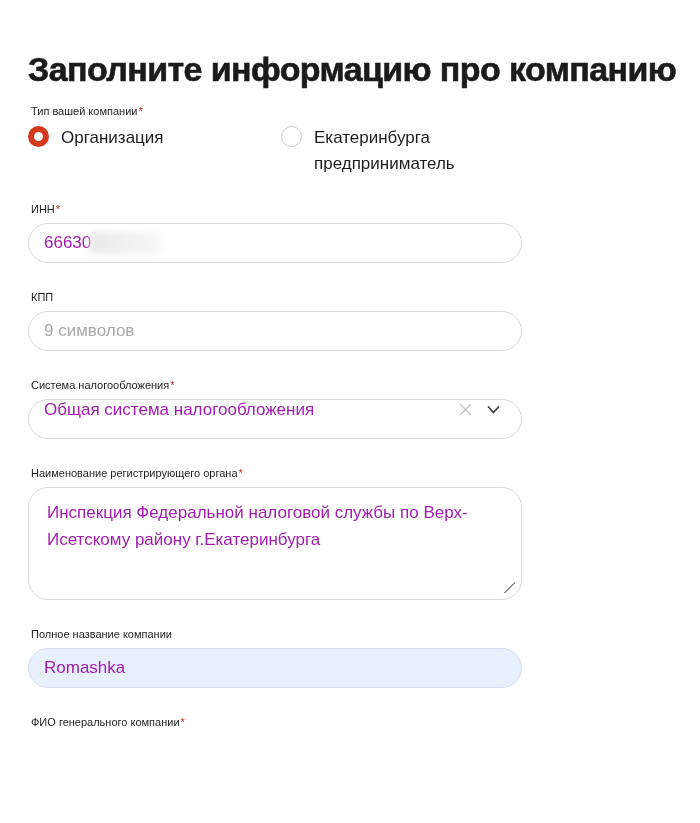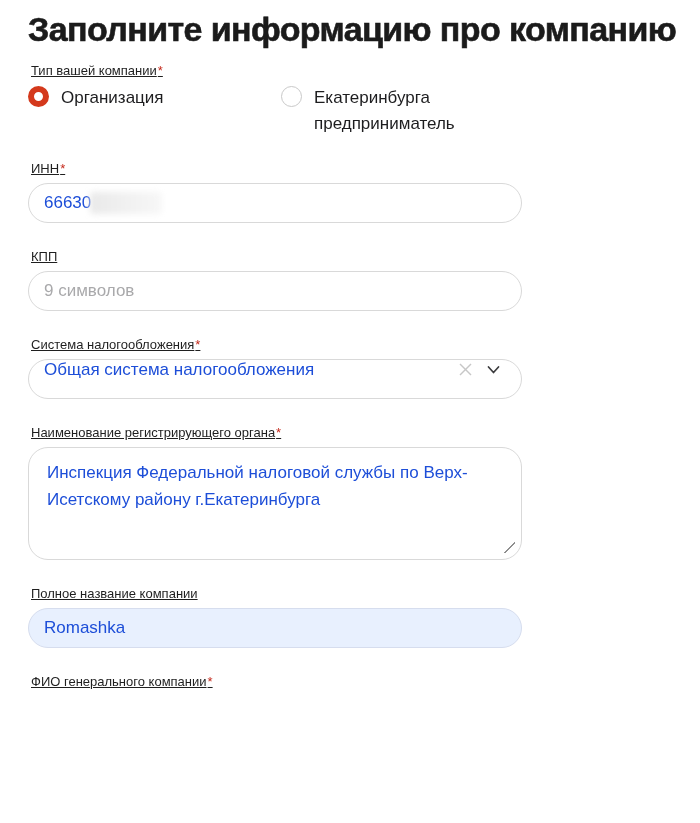--- a/index.html
+++ b/index.html
@@ -3,39 +3,38 @@
 <meta charset="utf-8">
 <style>
   * { box-sizing: border-box; margin: 0; padding: 0; }
   html, body { background: #ffffff; }
   body {
     width: 700px; height: 823px;
     font-family: "Liberation Sans", "DejaVu Sans", sans-serif;
     color: #1d1d1f;
     overflow: hidden;
   }
-  .page { padding: 8px 0 0 28px; }
+  .page { padding: 8px 0 0 28px; margin-top: 40px; }
   h1.title {
     font-size: 34px;
     font-weight: 800;
     letter-spacing: -0.6px;
     -webkit-text-stroke: 0.6px #1b1b1b;
     color: #1b1b1b;
     margin: 2px 0 14px 0;
     white-space: nowrap;
   }
   .form { width: 494px; }
   .group { margin-bottom: 26px; }
   .group.radios { margin-bottom: 24px; }
   .label {
-    font-size: 13px;
+    font-size: 11px;
     line-height: 16px;
     color: #1f1f1f;
     margin: 0 0 6px 3px;
-    text-decoration: underline;
   }
   .req { color: #c4281a; margin-left: 1px; }
   
   .radio-row { display: flex; align-items: flex-start; }
   .radio-item { display: flex; align-items: flex-start; cursor: pointer; }
   .radio-item.first { width: 253px; flex: 0 0 253px; }
   .radio {
     width: 21px; height: 21px; border-radius: 50%;
     flex: 0 0 21px; margin-top: 1px; background: #fff;
   }
@@ -48,21 +47,21 @@
   .radio-item.second .radio-label { max-width: 172px; }
   
   .input-wrap { position: relative; }
   .field {
     width: 100%; height: 40px;
     border: 1px solid #d9d9d9;
     border-radius: 20px;
     background: #fff;
     font-family: "Liberation Sans", "DejaVu Sans", sans-serif;
     font-size: 17px;
-    color: #1d4ed8;
+    color: #a21caf;
     padding: 0 18px 0 15px;
     outline: none;
     display: block;
   }
   .field::placeholder { color: #a9a9ab; opacity: 1; }
   .field.autofill { background: #e8f0fe; border-color: #d6ddee; }
   .redact {
     position: absolute; top: 9px; height: 22px;
     background: linear-gradient(90deg, #e9e9e9 0%, #f2f2f2 60%, #f7f7f7 100%);
     border-radius: 4px;

